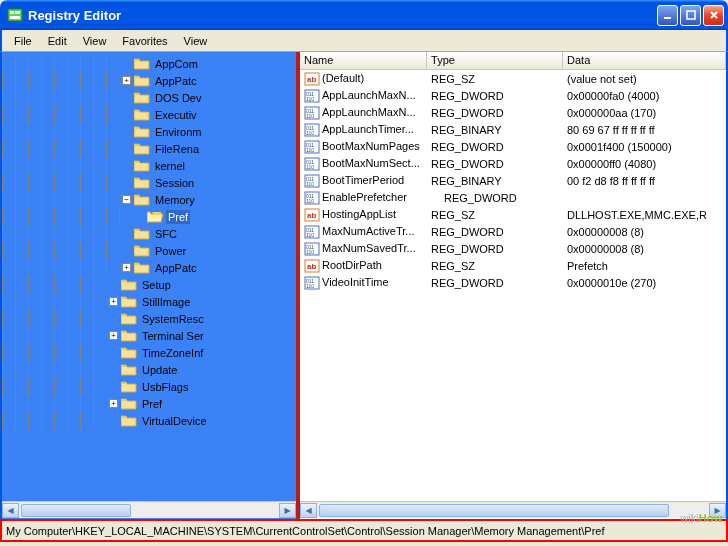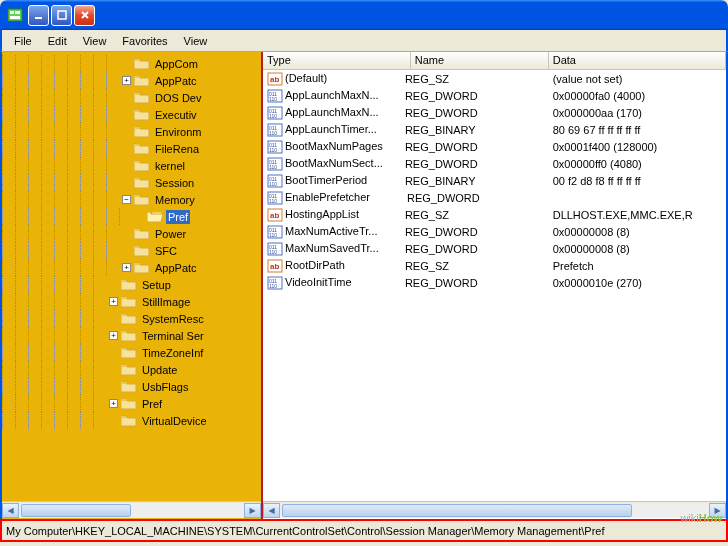--- a/index.html
+++ b/index.html
@@ -12,21 +12,21 @@
 .titlebar-btn { width: 21px; height: 21px; border-radius: 3px; border: 1px solid #fff; display: flex; align-items: center; justify-content: center; font-weight: bold; color: white; font-size: 12px; cursor: pointer; }
 .btn-min { background: linear-gradient(to bottom, #7ba6e8, #3156c1); }
 .btn-max { background: linear-gradient(to bottom, #7ba6e8, #3156c1); }
 .btn-close { background: linear-gradient(to bottom, #f5a78f, #e2472a, #c9320f); }
 
 .menubar { height: 22px; background: #ece9d8; border-bottom: 1px solid #aca899; display: flex; align-items: center; padding: 0 4px; border-left: 2px solid #0054e3; border-right: 2px solid #0054e3; }
 .menu-item { padding: 2px 8px; cursor: pointer; }
 
 .content { display: flex; height: 467px; border-left: 2px solid #0054e3; border-right: 2px solid #0054e3; background: white; }
 
-.tree-panel { width: 261px; background: #eab308; border-right: 2px solid #b91c1c; position: relative; overflow: hidden; }
+.tree-panel { width: 298px; background: #3b82f6; border-right: 4px solid #b91c1c; position: relative; overflow: hidden; }
 .tree-body { height: 449px; overflow: hidden; padding-top: 3px; }
 .tree-row { display: flex; align-items: center; height: 17px; white-space: nowrap; }
 .tree-indent { display: inline-block; border-left: 1px dotted #888; height: 17px; }
 .tree-toggle { width: 9px; height: 9px; border: 1px solid #888; background: white; display: inline-flex; align-items: center; justify-content: center; font-size: 8px; line-height: 1; margin: 0 3px; cursor: pointer; }
 .tree-spacer { width: 15px; display: inline-block; }
 .folder-icon { width: 16px; height: 13px; margin-right: 3px; }
 .tree-label { padding: 1px 2px; }
 .tree-label.selected { background: #316ac5; color: white; }
 
 .list-panel { flex: 1; background: white; position: relative; overflow: hidden; }
@@ -51,20 +51,21 @@
 </head>
 <body>
 
 <div class="titlebar">
   <svg class="titlebar-icon" viewBox="0 0 16 16">
       <rect x="1" y="2" width="14" height="12" fill="#5ad45a" stroke="#2a7a2a"></rect>
       <rect x="3" y="4" width="4" height="3" fill="#fff"></rect>
       <rect x="8" y="4" width="5" height="3" fill="#fff"></rect>
       <rect x="3" y="9" width="10" height="3" fill="#fff"></rect>
     </svg>
+  <span class="titlebar-title">Registry Editor</span>
   <div class="titlebar-buttons">
     <div class="titlebar-btn btn-min">
         <svg width="10" height="10" viewBox="0 0 10 10">
           <rect x="1" y="7" width="7" height="2" fill="white"></rect>
         </svg>
       </div>
     <div class="titlebar-btn btn-max">
         <svg width="10" height="10" viewBox="0 0 10 10">
           <rect x="1" y="1" width="8" height="8" fill="none" stroke="white" stroke-width="1.5"></rect>
         </svg>
@@ -267,38 +268,38 @@
           <span class="tree-indent" style="width:13px"></span>
           <span class="tree-indent" style="width:13px"></span>
           <span class="tree-indent" style="width:13px"></span>
           <span class="tree-indent" style="width:13px"></span>
           <span class="tree-indent" style="width:13px"></span>
           <span class="tree-spacer"></span>
           <svg class="folder-icon" viewBox="0 0 16 13">
             <path d="M0 2 L5 2 L6 4 L15 4 L15 12 L0 12 Z" fill="#f7e29c" stroke="#d6a938"></path>
             <path d="M0 2 L5 2 L6 4 L0 4 Z" fill="#e8c860"></path>
           </svg>
+          <span class="tree-label">SFC</span>
+        </div>
+        <div class="tree-row">
+          <span class="tree-indent" style="width:13px"></span>
+          <span class="tree-indent" style="width:13px"></span>
+          <span class="tree-indent" style="width:13px"></span>
+          <span class="tree-indent" style="width:13px"></span>
+          <span class="tree-indent" style="width:13px"></span>
+          <span class="tree-indent" style="width:13px"></span>
+          <span class="tree-indent" style="width:13px"></span>
+          <span class="tree-indent" style="width:13px"></span>
+          <span class="tree-indent" style="width:13px"></span>
+          <span class="tree-spacer"></span>
+          <svg class="folder-icon" viewBox="0 0 16 13">
+            <path d="M0 2 L5 2 L6 4 L15 4 L15 12 L0 12 Z" fill="#f7e29c" stroke="#d6a938"></path>
+            <path d="M0 2 L5 2 L6 4 L0 4 Z" fill="#e8c860"></path>
+          </svg>
           <span class="tree-label">Power</span>
-        </div>
-        <div class="tree-row">
-          <span class="tree-indent" style="width:13px"></span>
-          <span class="tree-indent" style="width:13px"></span>
-          <span class="tree-indent" style="width:13px"></span>
-          <span class="tree-indent" style="width:13px"></span>
-          <span class="tree-indent" style="width:13px"></span>
-          <span class="tree-indent" style="width:13px"></span>
-          <span class="tree-indent" style="width:13px"></span>
-          <span class="tree-indent" style="width:13px"></span>
-          <span class="tree-indent" style="width:13px"></span>
-          <span class="tree-spacer"></span>
-          <svg class="folder-icon" viewBox="0 0 16 13">
-            <path d="M0 2 L5 2 L6 4 L15 4 L15 12 L0 12 Z" fill="#f7e29c" stroke="#d6a938"></path>
-            <path d="M0 2 L5 2 L6 4 L0 4 Z" fill="#e8c860"></path>
-          </svg>
-          <span class="tree-label">SFC</span>
         </div>
         <div class="tree-row">
           <span class="tree-indent" style="width:13px"></span>
           <span class="tree-indent" style="width:13px"></span>
           <span class="tree-indent" style="width:13px"></span>
           <span class="tree-indent" style="width:13px"></span>
           <span class="tree-indent" style="width:13px"></span>
           <span class="tree-indent" style="width:13px"></span>
           <span class="tree-indent" style="width:13px"></span>
           <span class="tree-indent" style="width:13px"></span>
@@ -459,22 +460,22 @@
       <div class="scroll-btn">◀</div>
       <div class="scroll-track">
           <div class="scroll-thumb" style="left:2px;width:110px"></div>
         </div>
       <div class="scroll-btn">▶</div>
     </div>
   </div>
 
   <div class="list-panel">
     <div class="list-header">
+      <div class="list-header-cell" style="width:140px">Name</div>
       <div class="list-header-cell" style="width:150px">Type</div>
-      <div class="list-header-cell" style="width:140px">Name</div>
       <div class="list-header-cell" style="width:180px">Data</div>
     </div>
     <div class="list-body" id="list-body">
         <div class="list-row">
           <div class="list-cell" style="width:140px"><span class="value-icon">
               <svg viewBox="0 0 16 16">
                 <rect x="1" y="2" width="14" height="12" fill="#fff" stroke="#d08030"></rect>
                 <text x="3" y="11" font-size="8" fill="#c03020" font-weight="bold">ab</text>
               </svg>
             </span><span>(Default)</span></div>
@@ -516,21 +517,21 @@
         </div>
         <div class="list-row">
           <div class="list-cell" style="width:140px"><span class="value-icon">
               <svg viewBox="0 0 16 16">
                 <rect x="1" y="2" width="14" height="12" fill="#fff" stroke="#5070c0"></rect>
                 <text x="2" y="8" font-size="5" fill="#3050a0">011</text>
                 <text x="2" y="13" font-size="5" fill="#3050a0">110</text>
               </svg>
             </span><span>BootMaxNumPages</span></div>
           <div class="list-cell" style="width:150px">REG_DWORD</div>
-          <div class="list-cell" style="width:180px">0x0001f400 (128000)</div>
+          <div class="list-cell" style="width:180px">0x0001f400 (150000)</div>
         </div>
         <div class="list-row">
           <div class="list-cell" style="width:140px"><span class="value-icon">
               <svg viewBox="0 0 16 16">
                 <rect x="1" y="2" width="14" height="12" fill="#fff" stroke="#5070c0"></rect>
                 <text x="2" y="8" font-size="5" fill="#3050a0">011</text>
                 <text x="2" y="13" font-size="5" fill="#3050a0">110</text>
               </svg>
             </span><span>BootMaxNumSect...</span></div>
           <div class="list-cell" style="width:150px">REG_DWORD</div>

